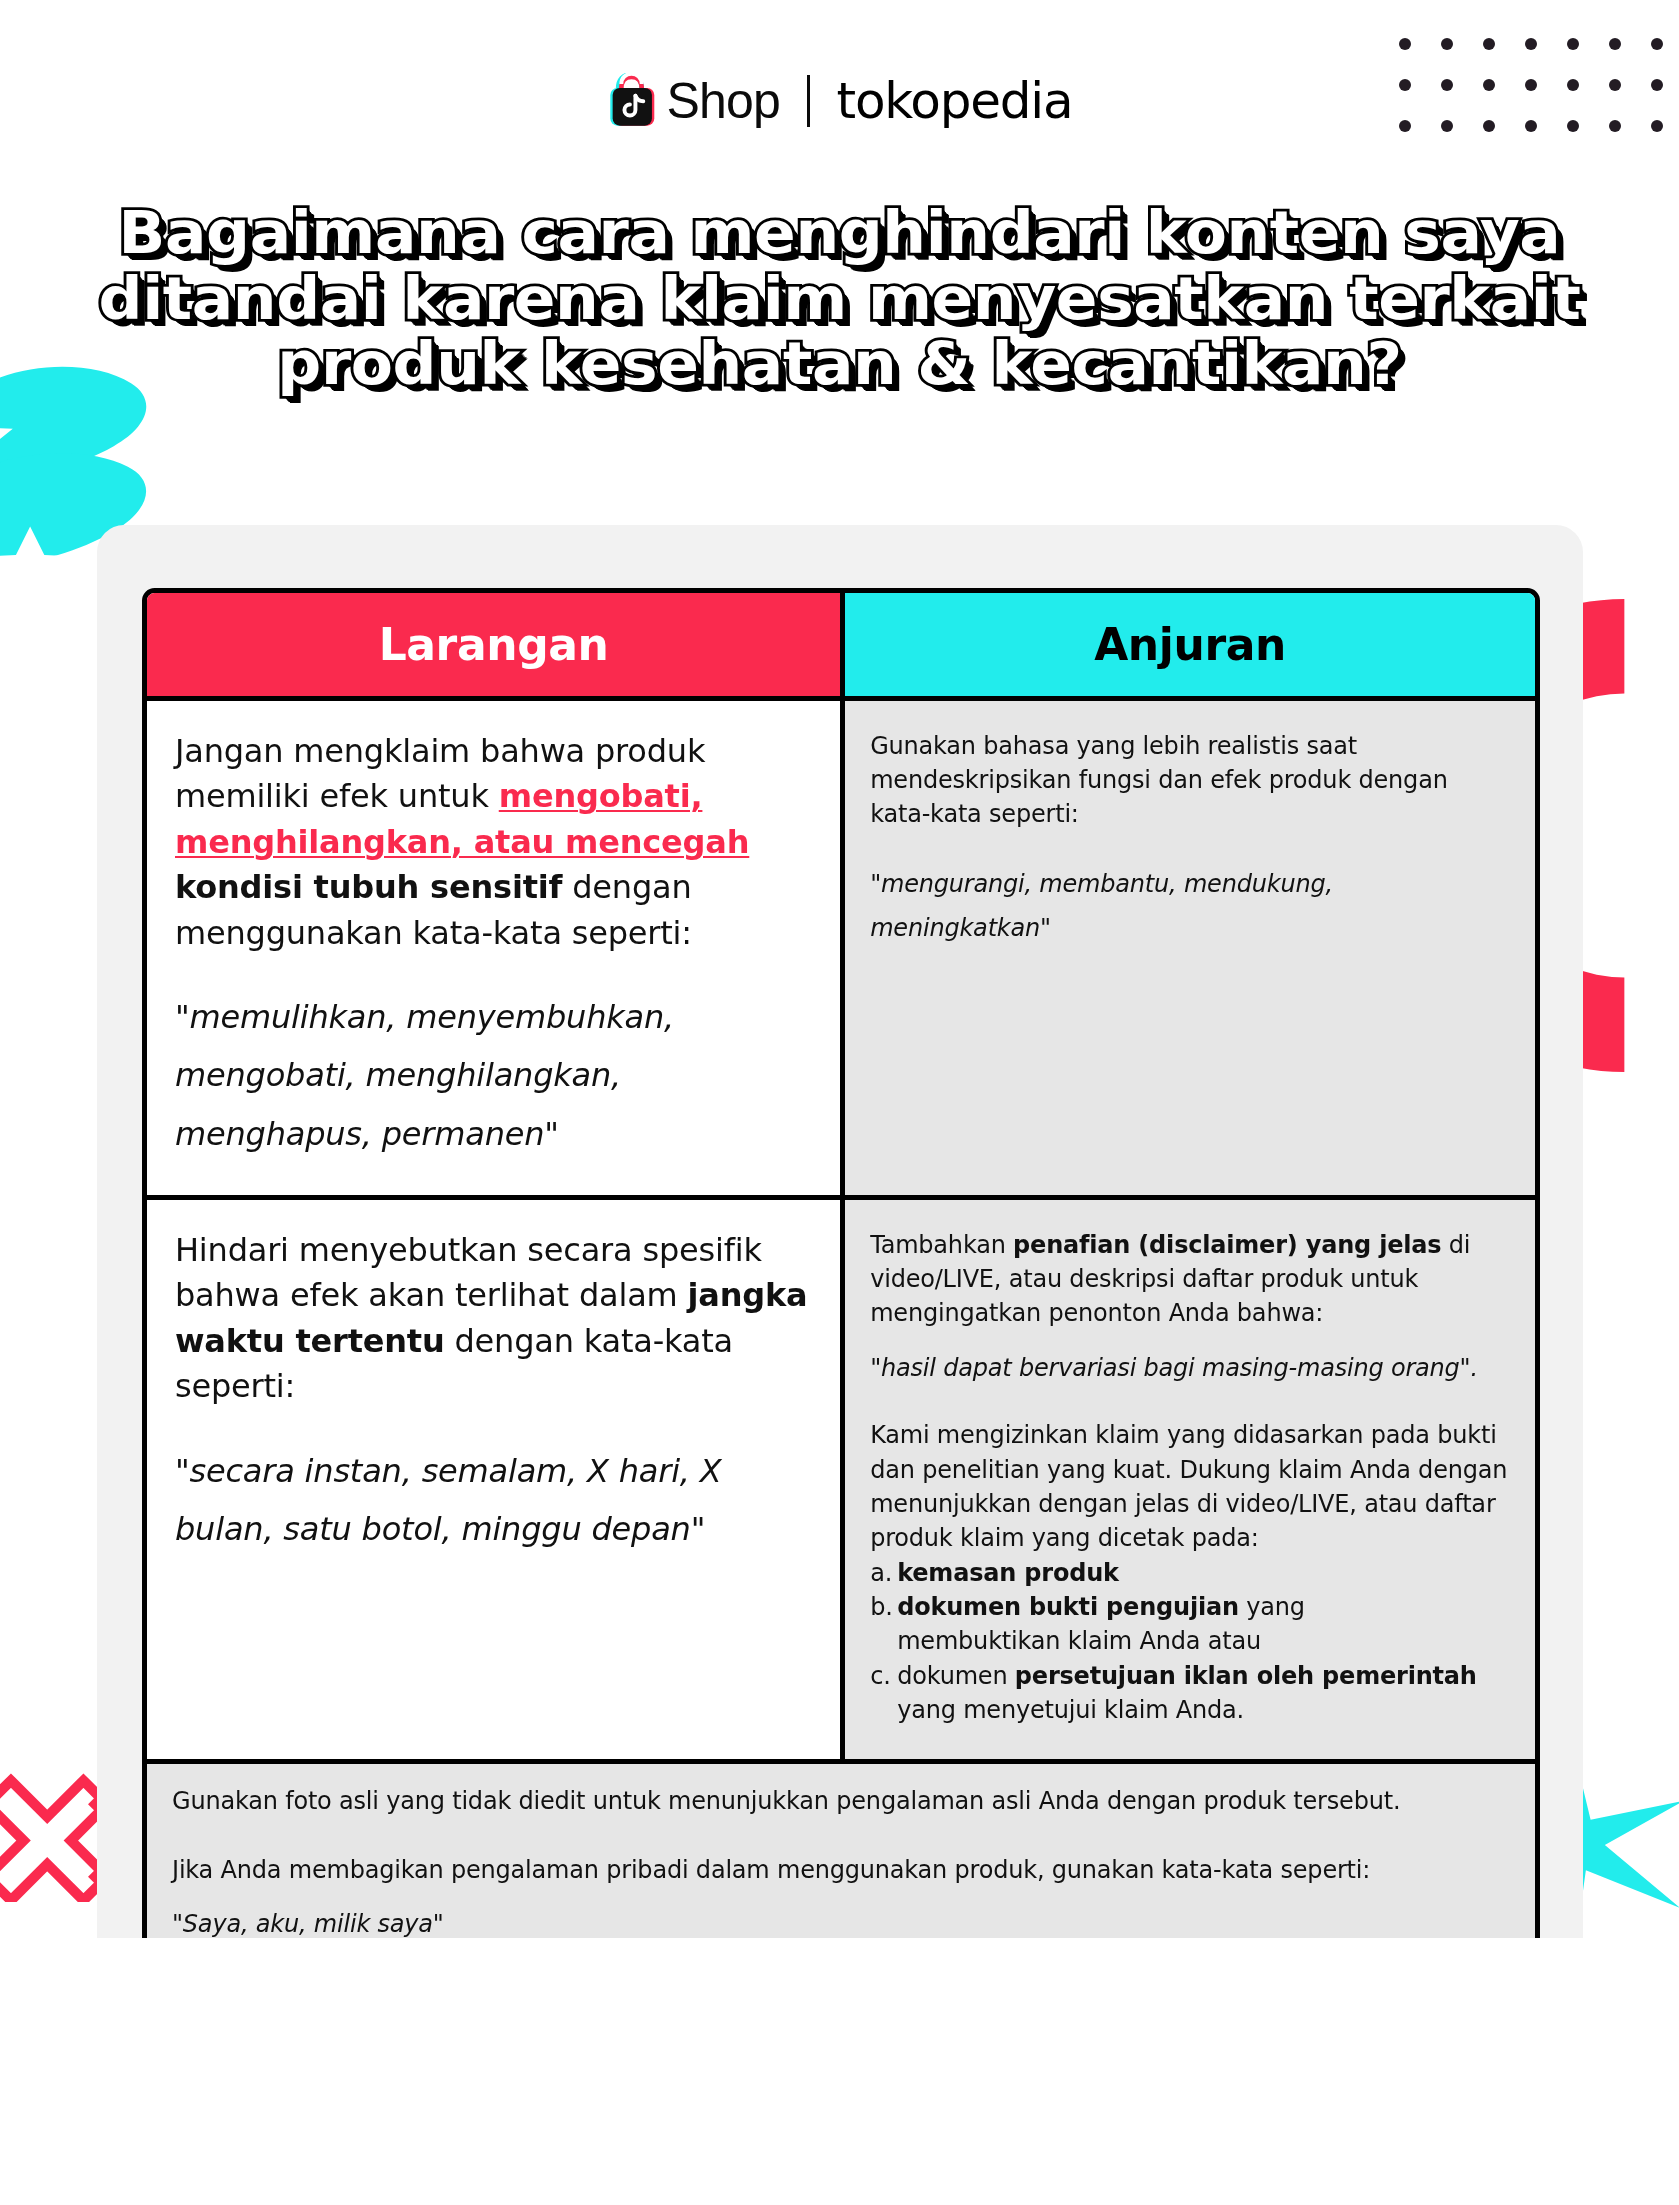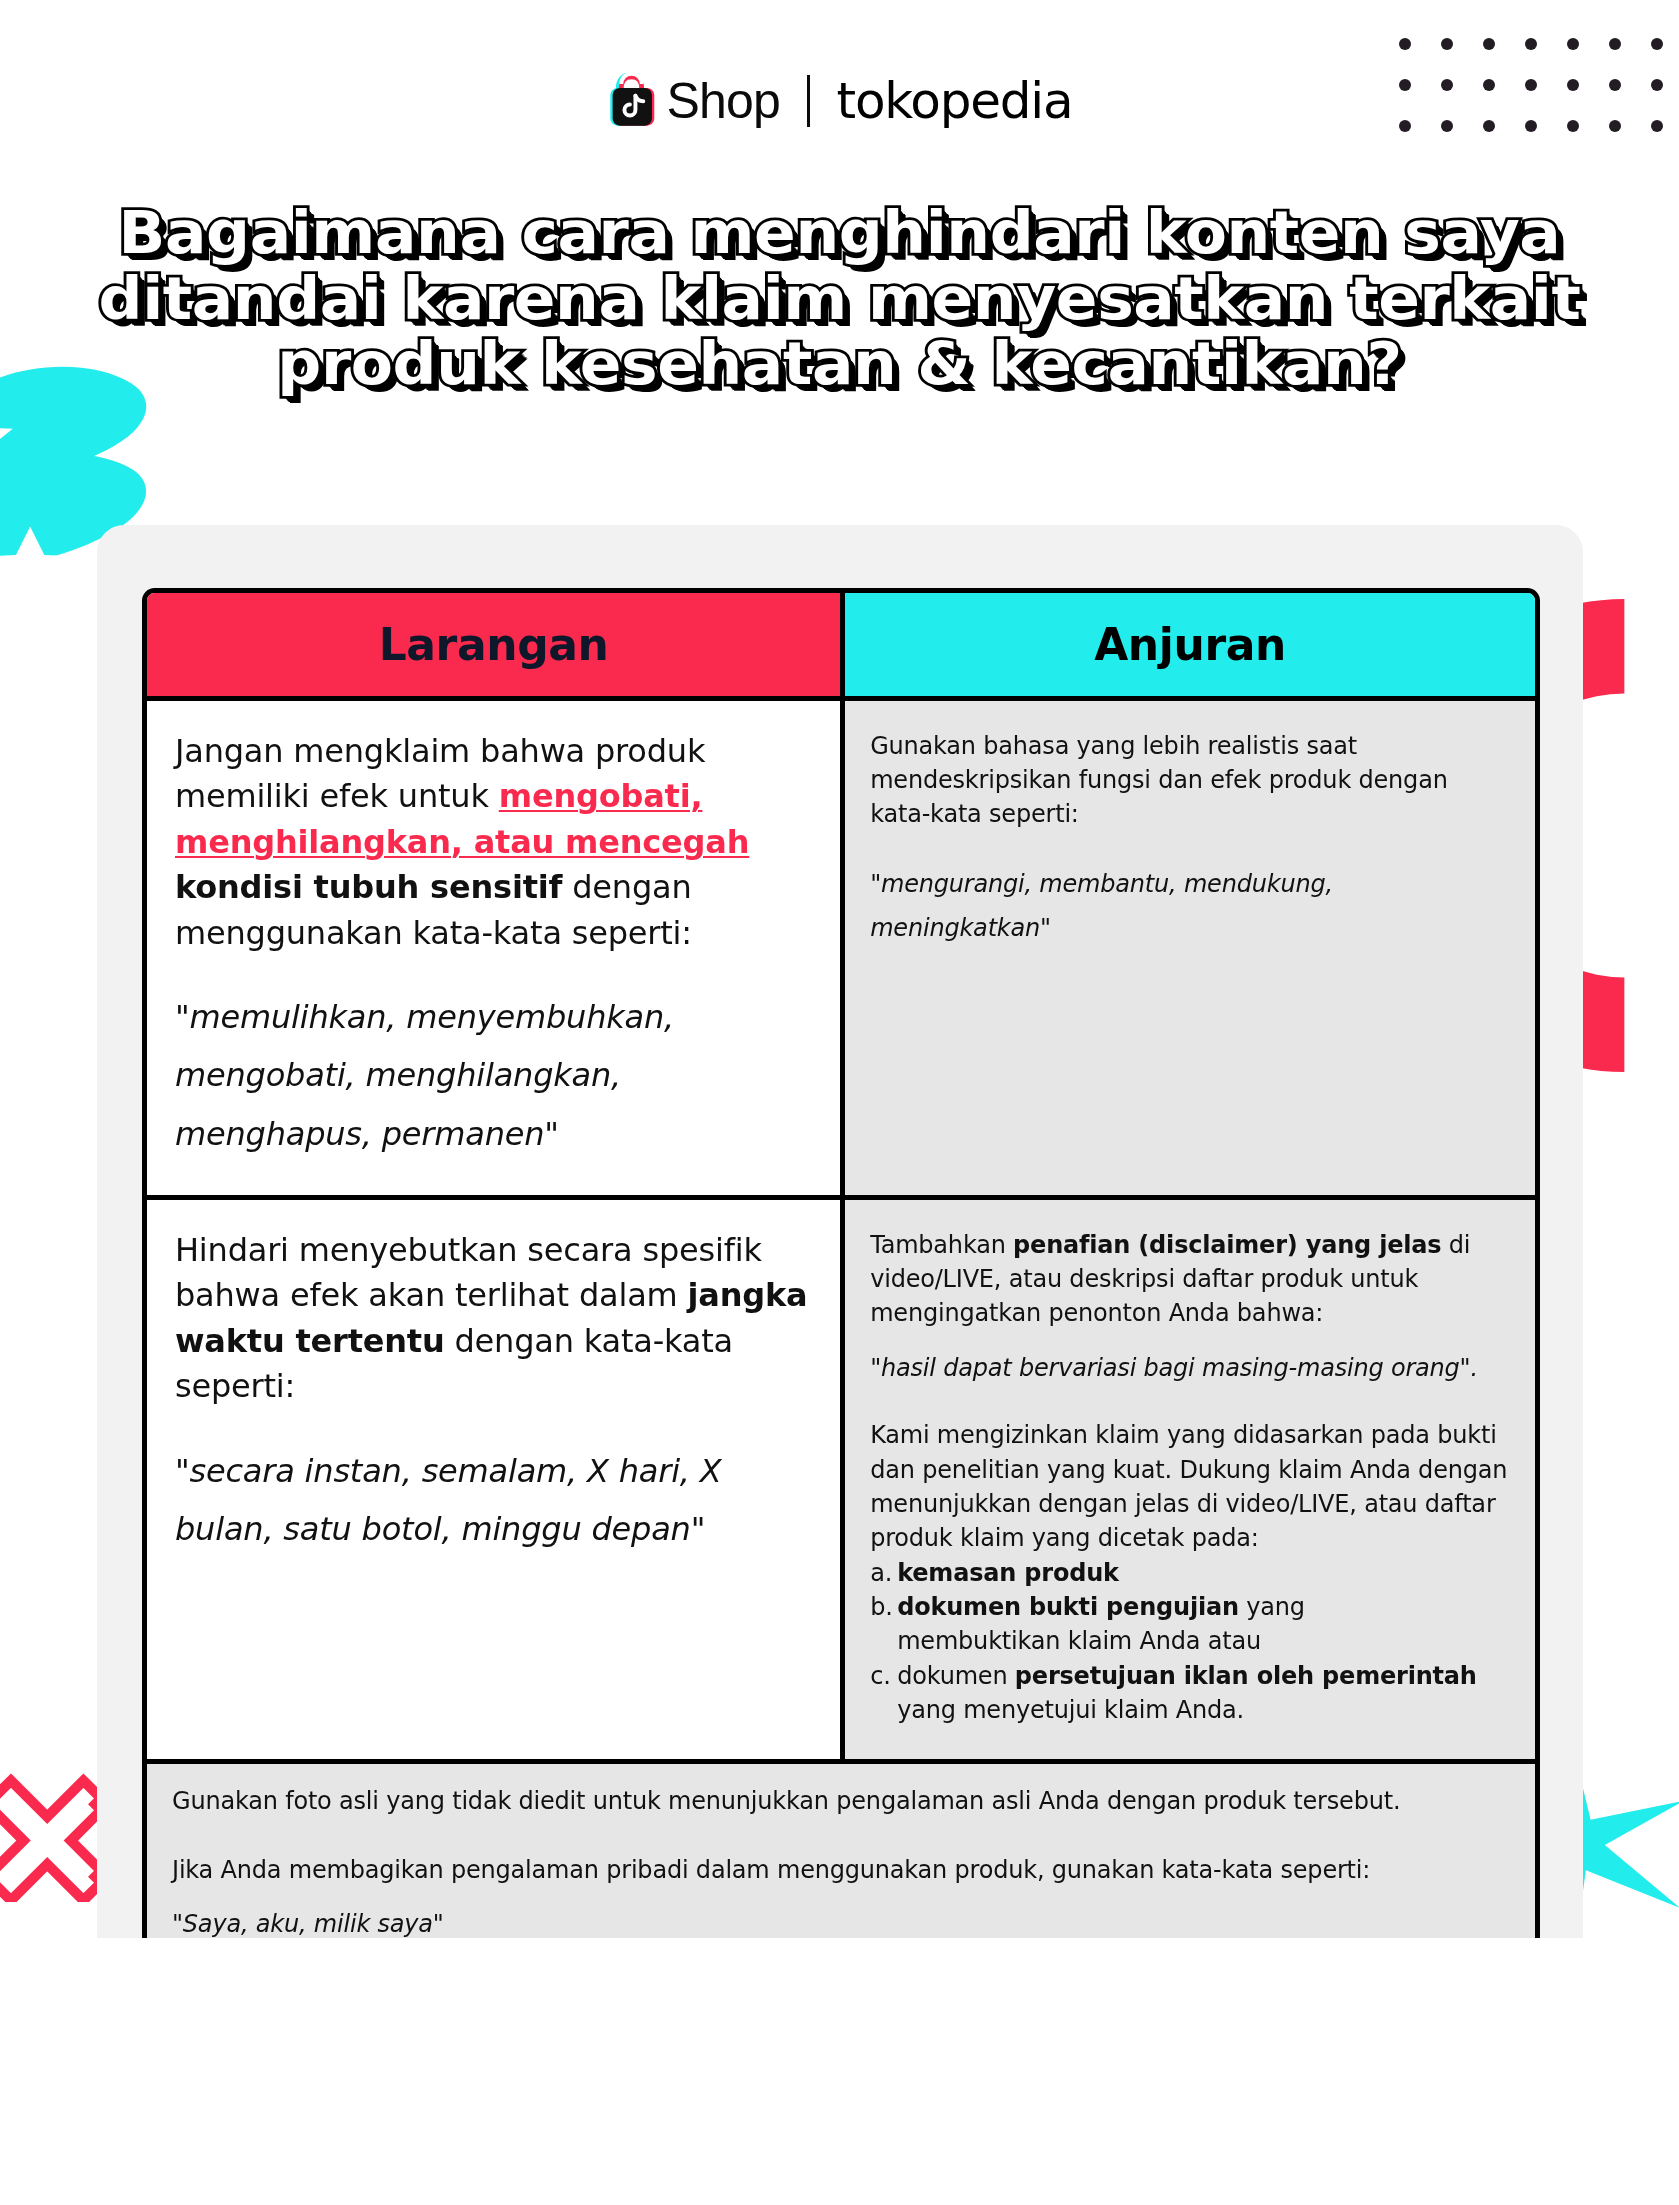--- a/index.html
+++ b/index.html
@@ -112,21 +112,21 @@
   .head-left, .head-right {
     display: flex; align-items: center; justify-content: center;
     height: 103px;
     font-family: "DejaVu Sans", sans-serif;
     font-weight: bold;
     font-size: 44px;
     letter-spacing: -0.4px;
   }
   .head-left {
     width: 50.3%;
-    background: #fa2a4e; color: #0f172a;
+    background: #fa2a4e; color: #ffffff;
     border-right: 5.5px solid #000;
   }
   .head-right { flex: 1; background: #22ecec; color: #000000; text-align: center; }
 
   
   .bodytext {
     font-family: "DejaVu Sans", sans-serif;
     font-size: 32px;
     line-height: 1.42;
     color: #111111;

